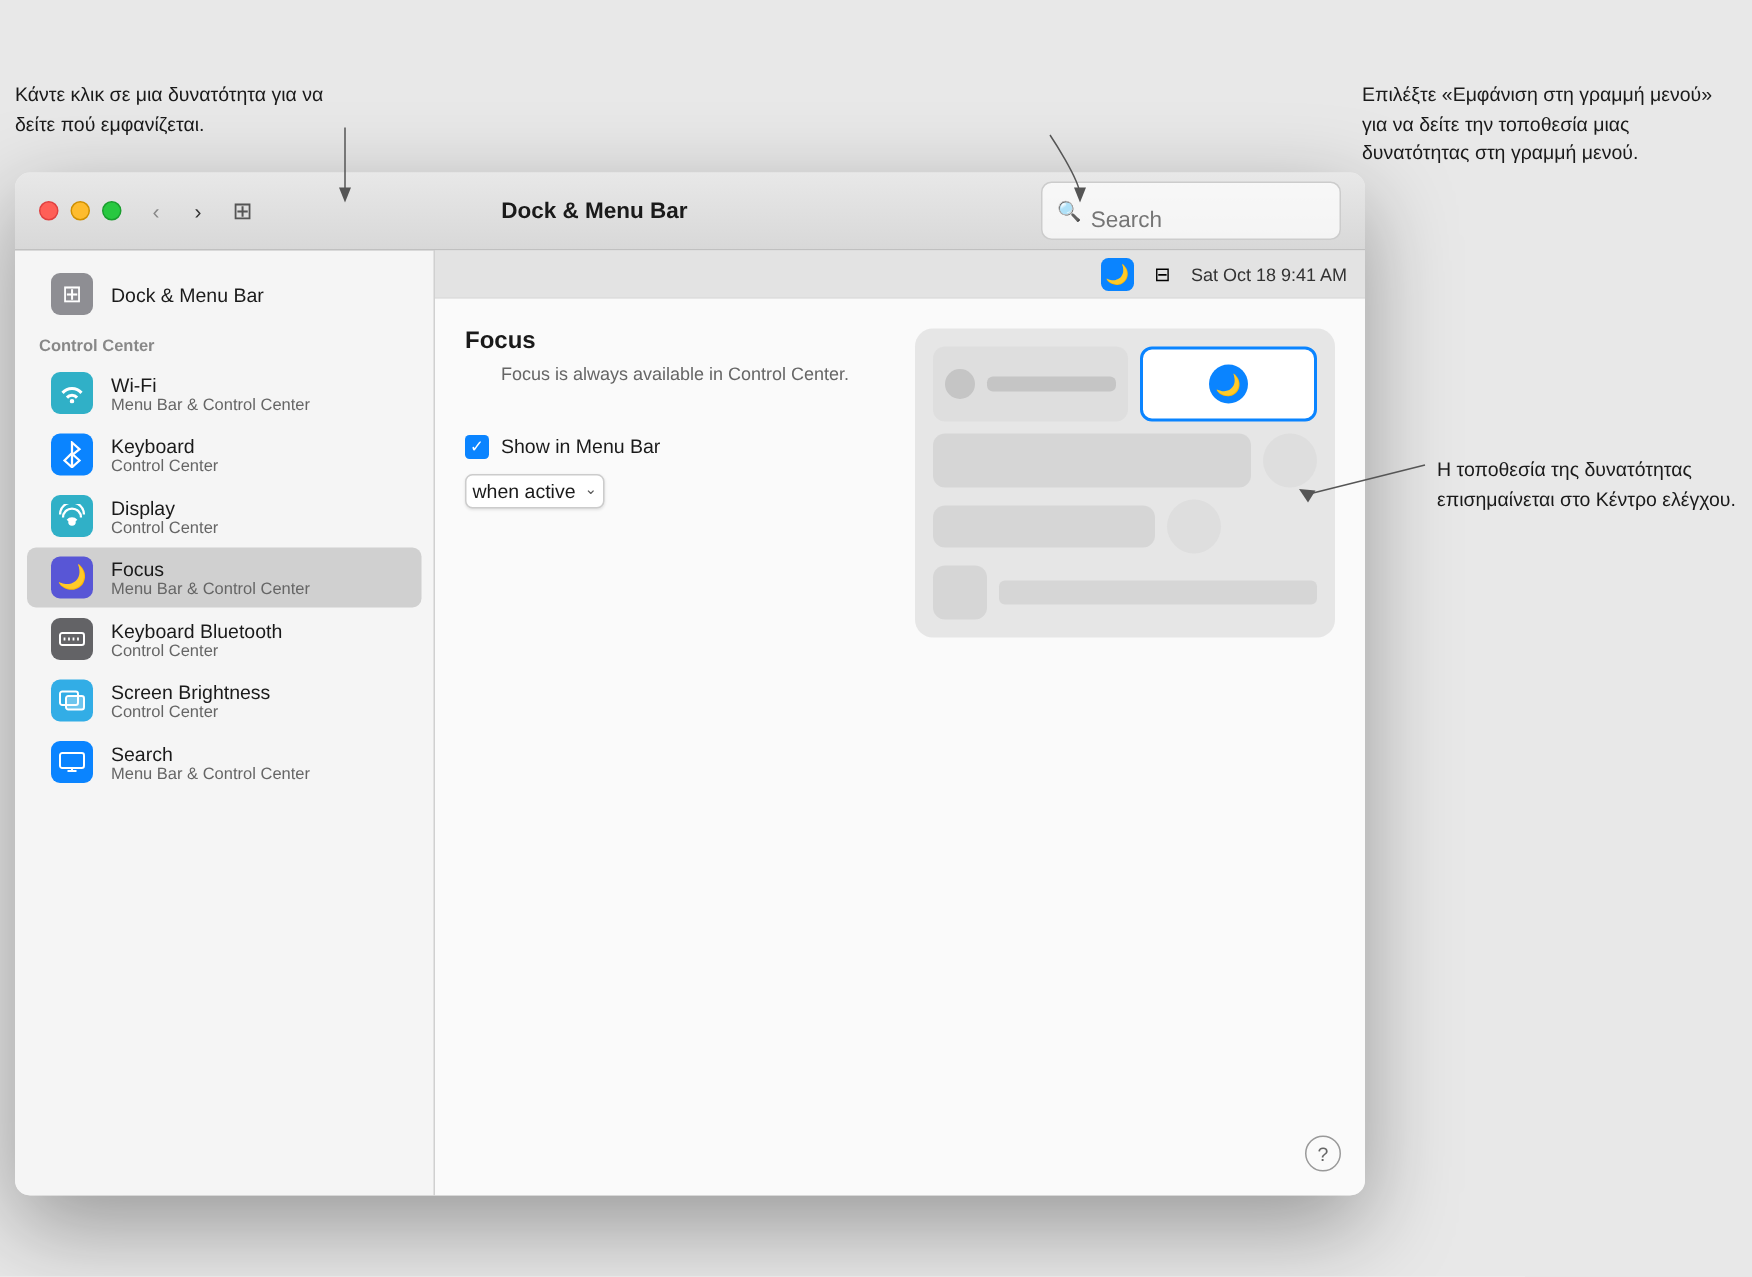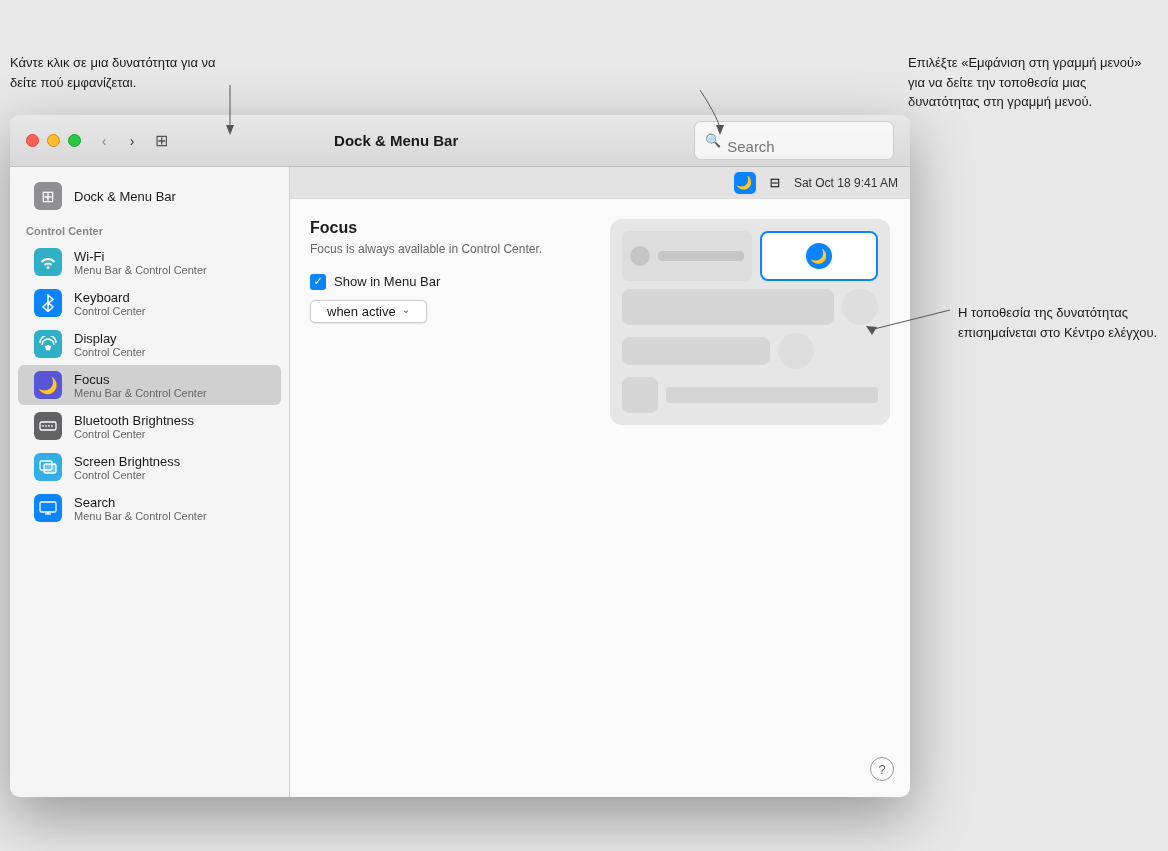--- a/index.html
+++ b/index.html
@@ -248,22 +248,23 @@
 
     .feature-title {
       font-size: 16px;
       font-weight: 700;
       color: #1a1a1a;
       margin-bottom: 4px;
     }
     .feature-desc {
       font-size: 12px;
       color: #666;
-      margin-bottom: 16px;
+      margin-bottom: 32px;
       line-height: 1.4;
+      text-align: center;
     }
 
     .checkbox-row {
       display: flex;
       align-items: center;
       gap: 8px;
       margin-bottom: 10px;
     }
     .checkbox {
       width: 16px;
@@ -286,21 +287,21 @@
       display: flex;
       align-items: center;
       gap: 8px;
       margin-top: 6px;
     }
     .dropdown {
       display: flex;
       background: white;
       border: 1px solid #ccc;
       border-radius: 5px;
-      padding: 3px 16px;
+      padding: 3px 4px;
       font-size: 13px;
       color: #1a1a1a;
       gap: 6px;
       cursor: pointer;
       box-shadow: 0 1px 2px rgba(0,0,0,0.1);
     }
     .dropdown-chevron { font-size: 10px; color: #555; }
 
     
     .preview-panel {
@@ -500,21 +501,21 @@
         <div class="sidebar-icon icon-dark">
           <svg width="18" height="14" viewBox="0 0 18 14" fill="none">
             <rect x="1" y="3" width="16" height="8" rx="1.5" stroke="white" stroke-width="1.3" fill="none"></rect>
             <line x1="4" y1="6" x2="4" y2="8" stroke="white" stroke-width="1.2"></line>
             <line x1="7" y1="6" x2="7" y2="8" stroke="white" stroke-width="1.2"></line>
             <line x1="10" y1="6" x2="10" y2="8" stroke="white" stroke-width="1.2"></line>
             <line x1="13" y1="6" x2="13" y2="8" stroke="white" stroke-width="1.2"></line>
           </svg>
         </div>
         <div class="sidebar-text">
-          <span class="sidebar-name">Bluetooth Brightness</span>
+          <span class="sidebar-name">Keyboard Bluetooth</span>
           <span class="sidebar-sub">Control Center</span>
         </div>
       </div>
 
       <div class="sidebar-item">
         <div class="sidebar-icon icon-cyan">
           <svg width="18" height="14" viewBox="0 0 18 14" fill="none">
             <rect x="1" y="1" width="12" height="9" rx="1.5" stroke="white" stroke-width="1.3" fill="none"></rect>
             <rect x="5" y="4" width="12" height="9" rx="1.5" stroke="white" stroke-width="1.3" fill="rgba(255,255,255,0.3)"></rect>
           </svg>

